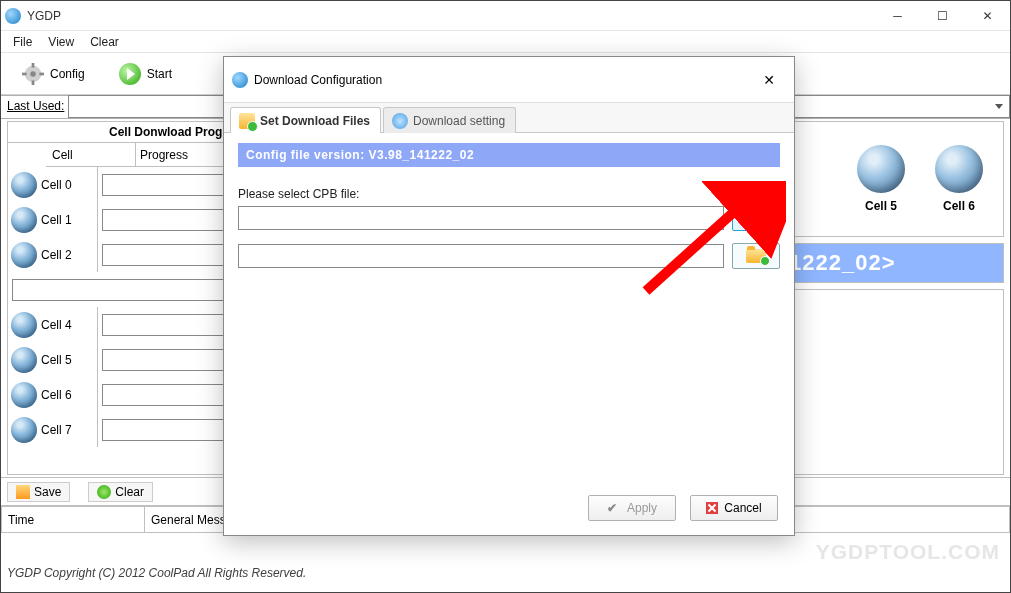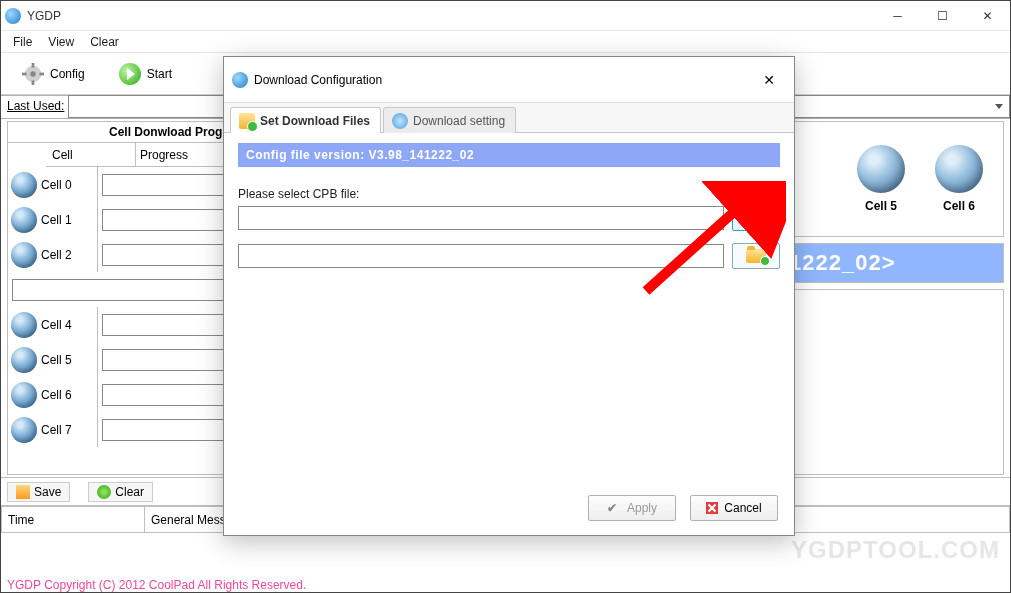--- a/index.html
+++ b/index.html
@@ -58,22 +58,22 @@
 .i-save { background: linear-gradient(#ffd77a, #ff9a1f); }
 .i-clear { background: radial-gradient(#9be865, #2fa510); border-radius: 50%; }
 
 
 .msg-table { height: 28px; border-top: 1px solid #bfbfbf; display: flex; }
 .msg-table .col { border: 1px solid #bfbfbf; display: flex; align-items: center; padding: 0 6px; }
 .msg-table .c1 { width: 144px; }
 .msg-table .c2 { flex: 1; border-left: none; }
 
 
-.watermark { position: absolute; right: 10px; bottom: 28px; color: #e6e6e6; font-size: 24px; font-weight: bold; letter-spacing: 1px; }
-.status { position: absolute; left: 6px; bottom: 0; color: #ec4899; }
+.watermark { position: absolute; right: 10px; bottom: 28px; color: #e6e6e6; font-size: 21px; font-weight: bold; letter-spacing: 1px; }
+.status { position: absolute; left: 6px; bottom: 12px; color: #404040; font-style: italic; }
 
 
 .dialog { position: absolute; left: 222px; top: 55px; width: 572px; height: 480px; background: #fff; border: 1px solid #888; box-shadow: 0 6px 24px rgba(0,0,0,.25); }
 .dialog .dtitle { height: 46px; display: flex; align-items: center; padding: 0 8px; border-bottom: 1px solid #e0e0e0; }
 .dialog .dtitle .dicon { width: 16px; height: 16px; border-radius: 50%; background: radial-gradient(circle at 35% 35%, #9fd8ff, #1b7fc7); margin-right: 6px; }
 .dialog .dtitle .spacer { flex: 1; }
 .dialog .dtitle .dclose { width: 34px; height: 26px; display: flex; align-items: center; justify-content: center; font-size: 14px; }
 .dialog .tabs { height: 30px; display: flex; align-items: flex-end; padding: 0 6px; gap: 0; border-bottom: 1px solid #c7c7c7; background: #f7f7f7; }
 .tab { padding: 5px 10px 4px 8px; display: flex; align-items: center; gap: 5px; border: 1px solid #c7c7c7; border-bottom: none; background: #ececec; color: #555; border-radius: 3px 3px 0 0; margin-right: 2px; position: relative; top: 1px; }
 .tab.active { background: #fff; font-weight: bold; color: #333; }

